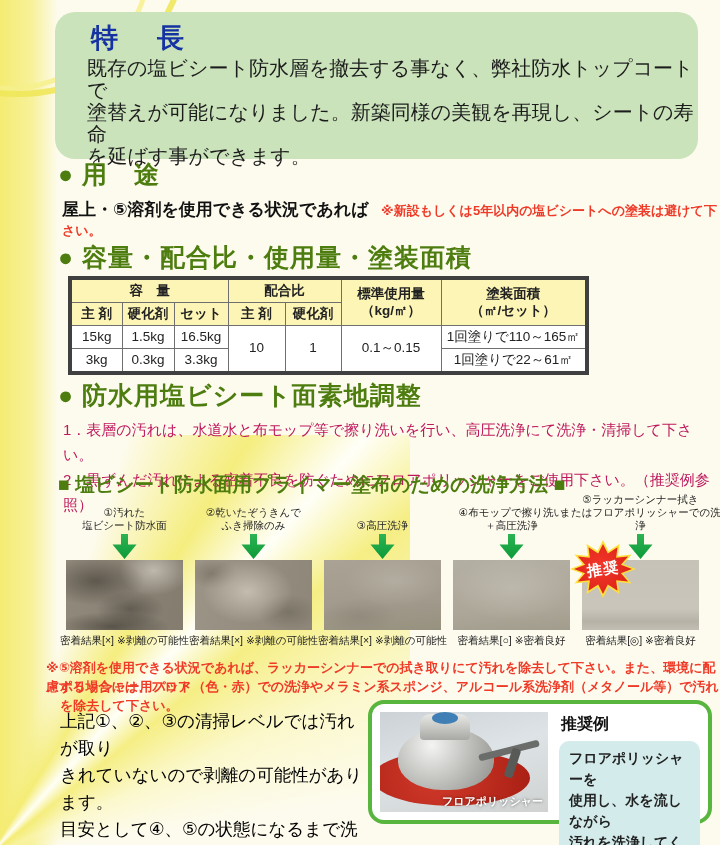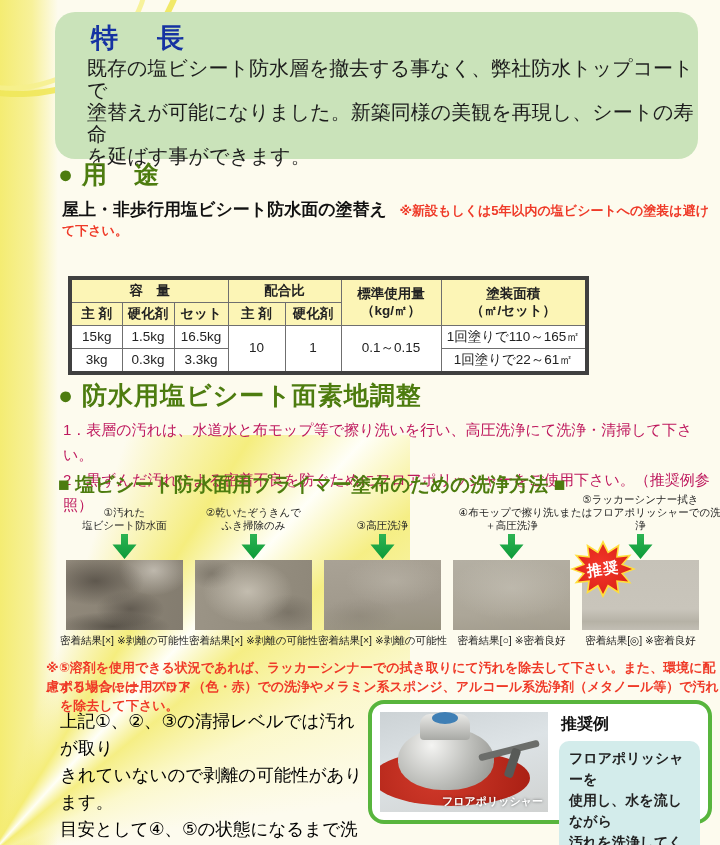--- a/index.html
+++ b/index.html
@@ -131,24 +131,25 @@
 
     <div class="feature">
       <div class="feature-title">特　長</div>
       <div class="feature-body">既存の塩ビシート防水層を撤去する事なく、弊社防水トップコートで
 塗替えが可能になりました。新築同様の美観を再現し、シートの寿命
 を延ばす事ができます。</div>
     </div>
 
     <div class="h-blue h1" style="left:58px;top:158px;">● 用　途</div>
     <div class="usage-line">
-      <span class="usage-main">屋上・非歩行用塩ビシート防水面の塗替え</span>
+      <span class="usage-main">屋上・⑤溶剤を使用できる状況であれば</span>
       <span class="usage-note">※新設もしくは5年以内の塩ビシートへの塗装は避けて下さい。</span>
     </div>
 
+    <div class="h-blue h1" style="left:58px;top:241px;">● 容量・配合比・使用量・塗装面積</div>
     <table class="spec">
       <colgroup>
         <col style="width:52px">
           <col style="width:52px">
           <col style="width:54px">
         <col style="width:57px">
           <col style="width:56px">
           <col style="width:100px">
           <col style="width:146px">
       </colgroup>

